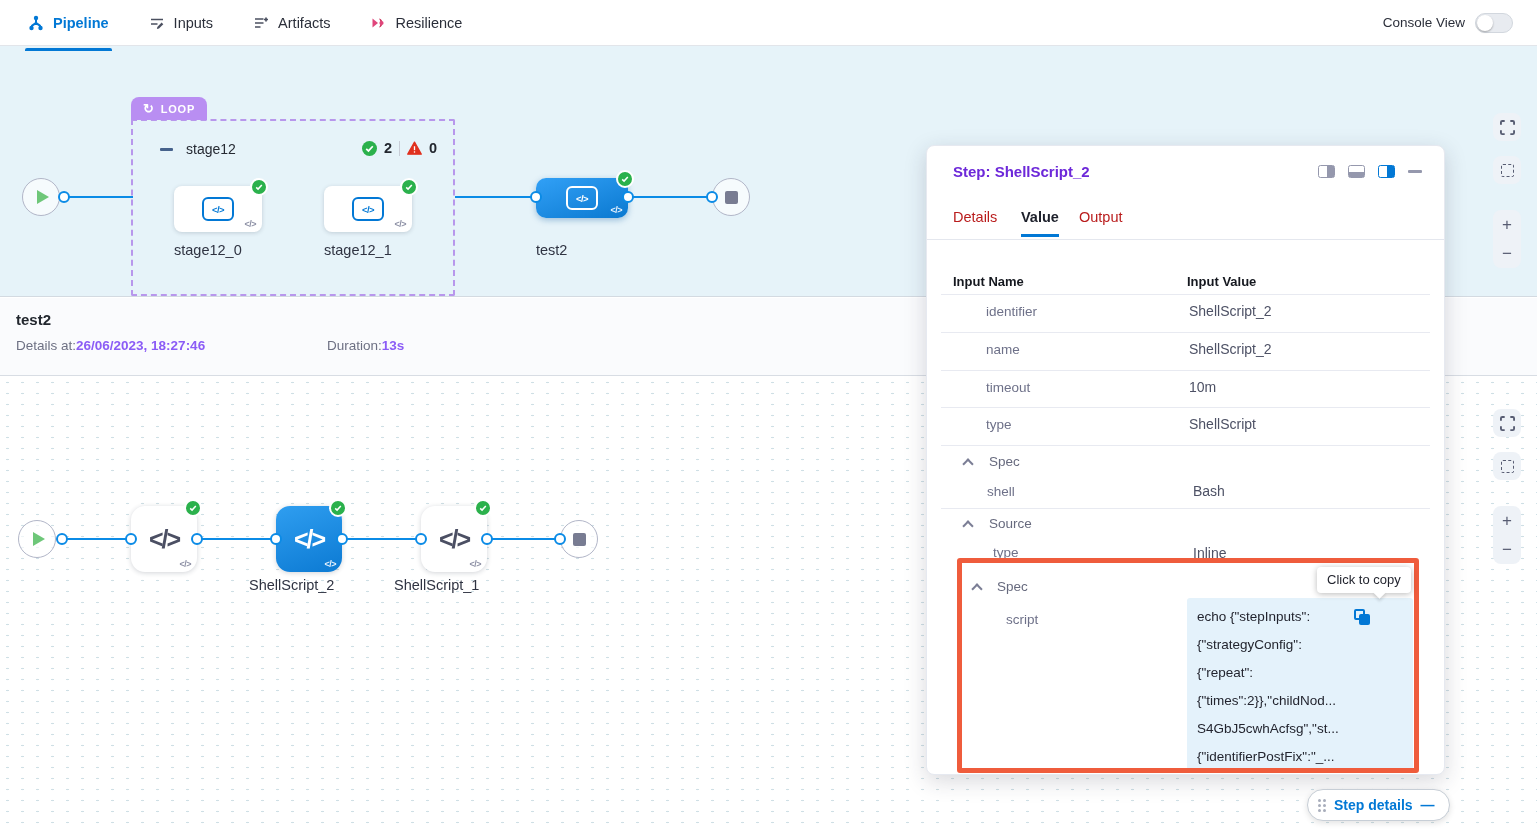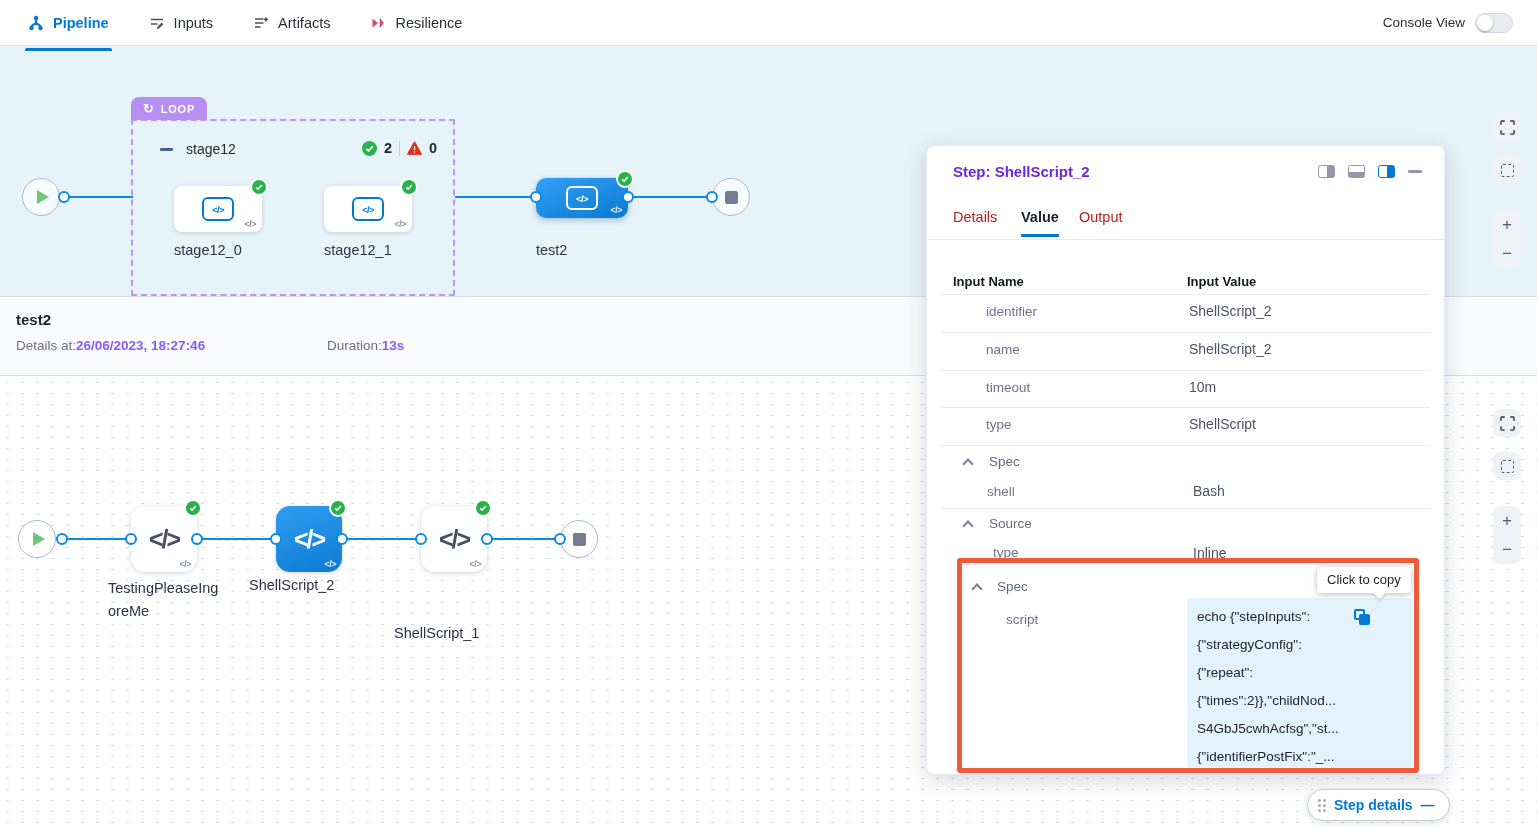--- a/index.html
+++ b/index.html
@@ -124,21 +124,21 @@
   #n1 .badge-check, #n2 .badge-check, #n3 .badge-check { right:-5px; top:-7px; }
   #n1-ring-l { left:125px; top:156px; } #n1-ring-r { left:191px; top:156px; }
   #b-line2 { left:197px; top:161px; width:79px; }
   #n2-ring-l { left:270px; top:156px; } #n2-ring-r { left:336px; top:156px; }
   #b-line3 { left:342px; top:161px; width:79px; }
   #n3-ring-l { left:415px; top:156px; } #n3-ring-r { left:481px; top:156px; }
   #b-line4 { left:487px; top:161px; width:73px; }
   #b-end { left:560px; top:143px; } #b-end-ring { left:554px; top:156px; }
   #n1-label { left:108px; width:112px; top:200px; line-height:23px; word-break:break-all; }
   #n2-label { left:249px; width:120px; top:200px; }
-  #n3-label { left:394px; width:120px; top:200px;margin-top:48px; }
+  #n3-label { left:394px; width:120px; top:200px; }
 
   
   #step-pill { position:absolute; left:1307px; top:789px; height:32px; border-radius:16px; background:#fff;
                border:1px solid #c7ced6; box-shadow:0 2px 6px rgba(0,0,0,.12); display:flex;
                align-items:center; gap:8px; padding:0 14px 0 10px; z-index:25; color:#0278d5;
                font-weight:bold; font-size:14px; cursor:pointer; }
   .grip { display:grid; grid-template-columns:3px 3px; grid-auto-rows:3px; gap:2px; }
   .grip i { background:#a8adbb; border-radius:50%; }
 
   
@@ -352,21 +352,20 @@
     <span class="code-glyph">&lt;/&gt;</span>
     <span class="mini-code">&lt;/&gt;</span>
     <div class="badge-check">
         <svg width="10" height="10" viewBox="0 0 16 16">
           <path d="M3.5 8.6l3 2.8 6-6.6" stroke="#fff" stroke-width="2.4" fill="none"></path>
         </svg>
       </div>
   </div>
   <div class="ring" id="n1-ring-l"></div>
   <div class="ring" id="n1-ring-r"></div>
-  <div class="node-label" id="n1-label">TestingPleaseIngoreMe</div>
 
   <div class="big-node selected" id="n2">
     <span class="code-glyph">&lt;/&gt;</span>
     <span class="mini-code white">&lt;/&gt;</span>
     <div class="badge-check">
         <svg width="10" height="10" viewBox="0 0 16 16">
           <path d="M3.5 8.6l3 2.8 6-6.6" stroke="#fff" stroke-width="2.4" fill="none"></path>
         </svg>
       </div>
   </div>

